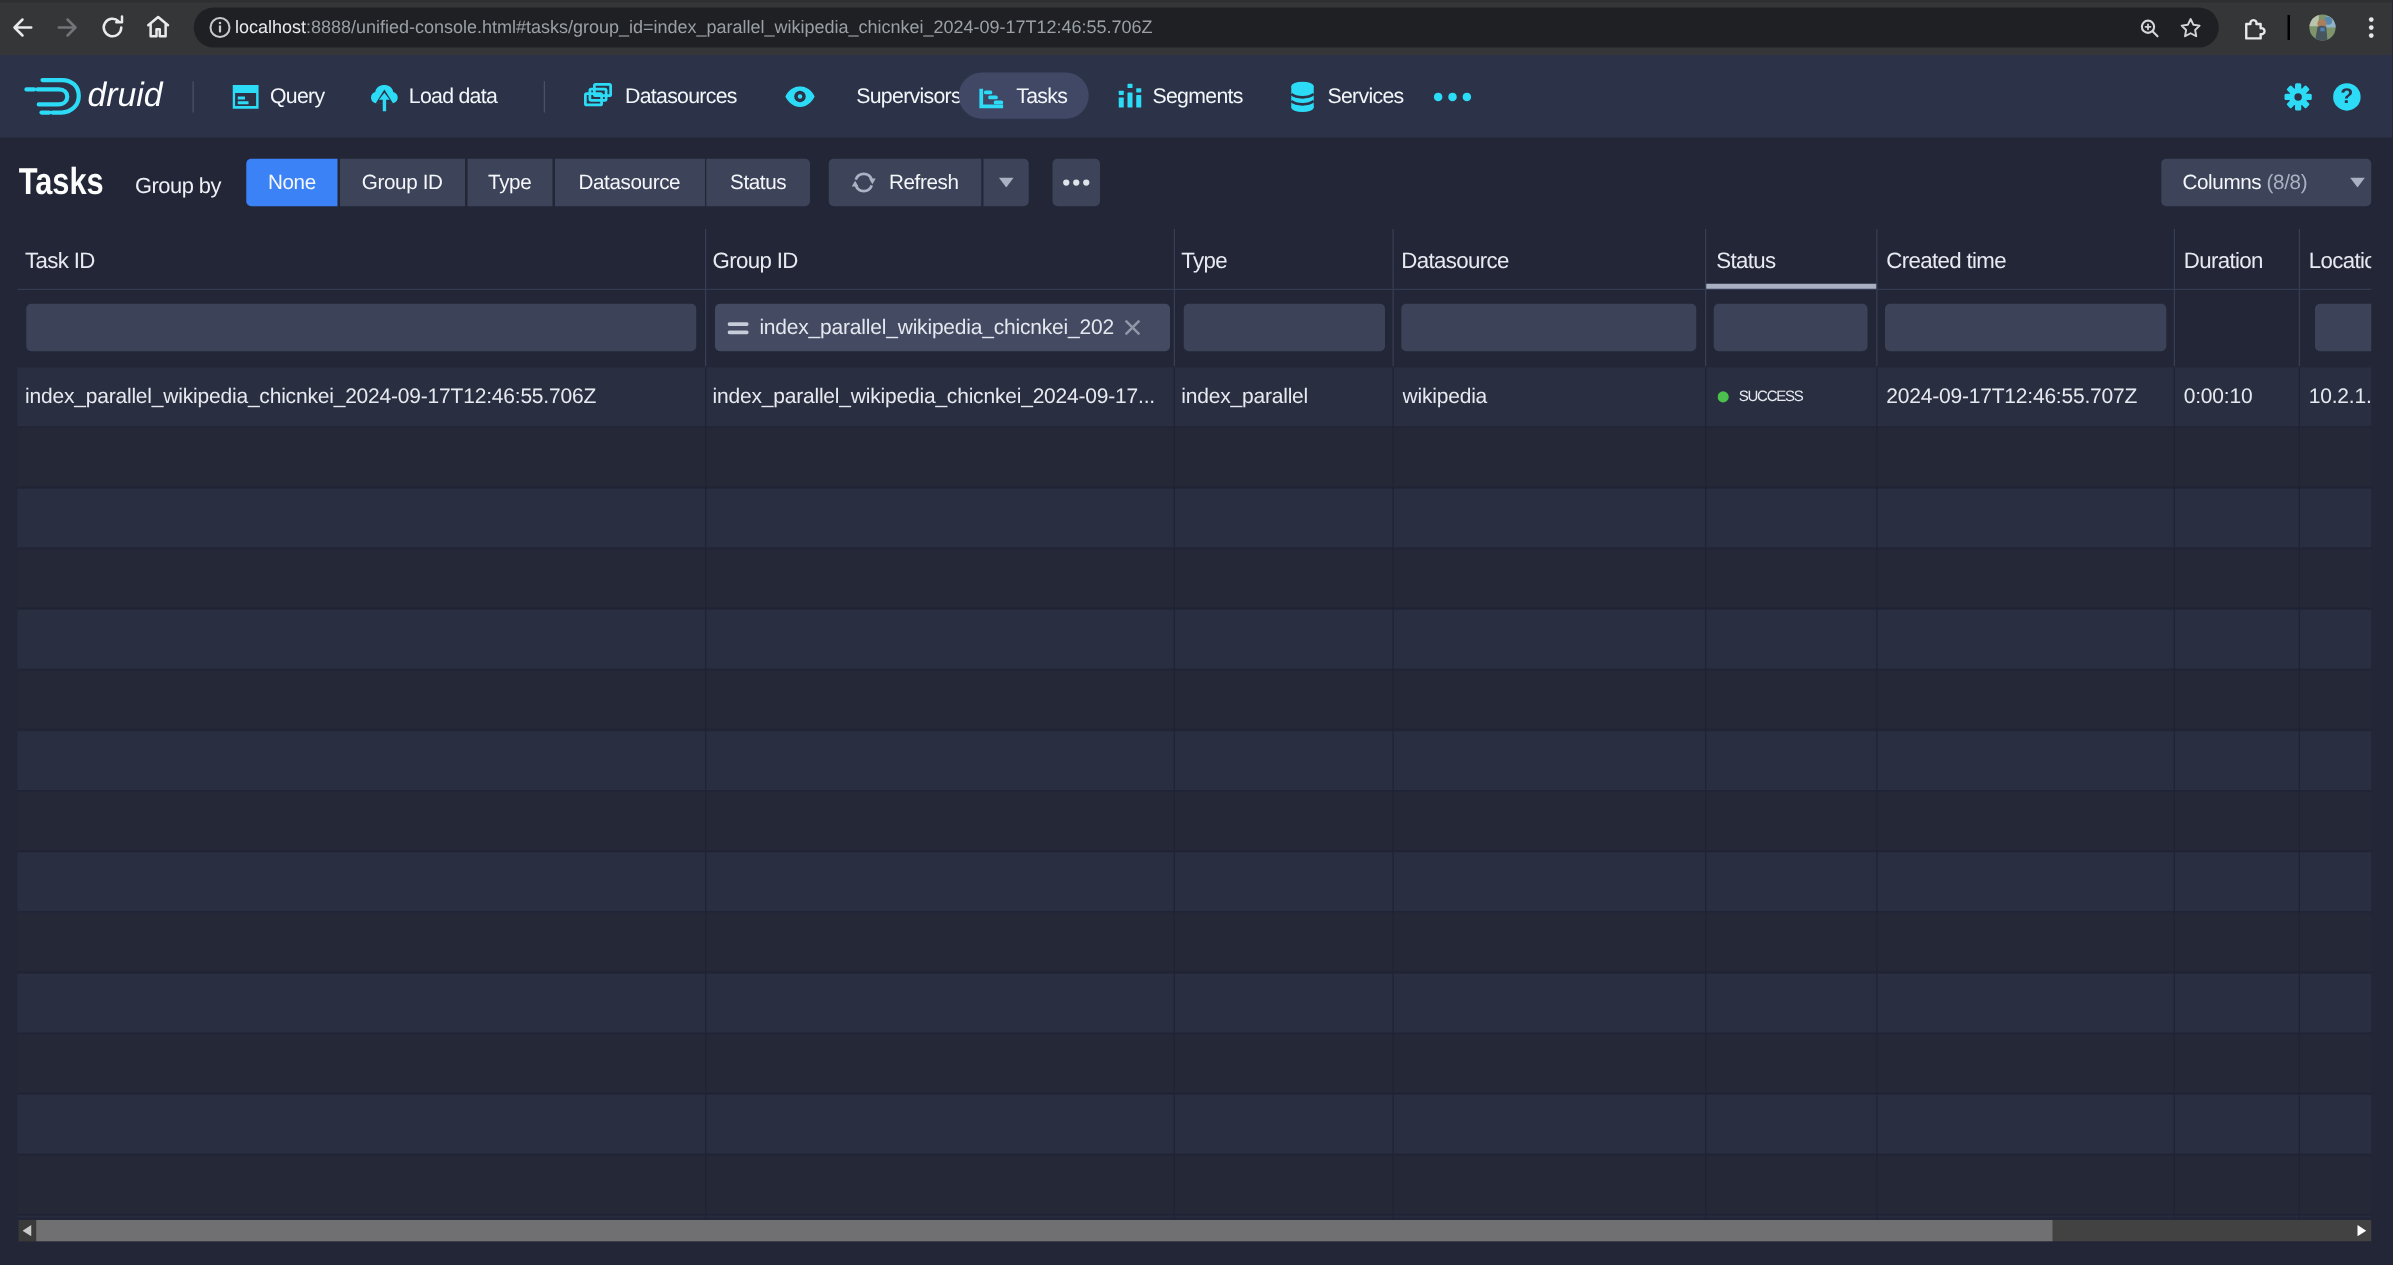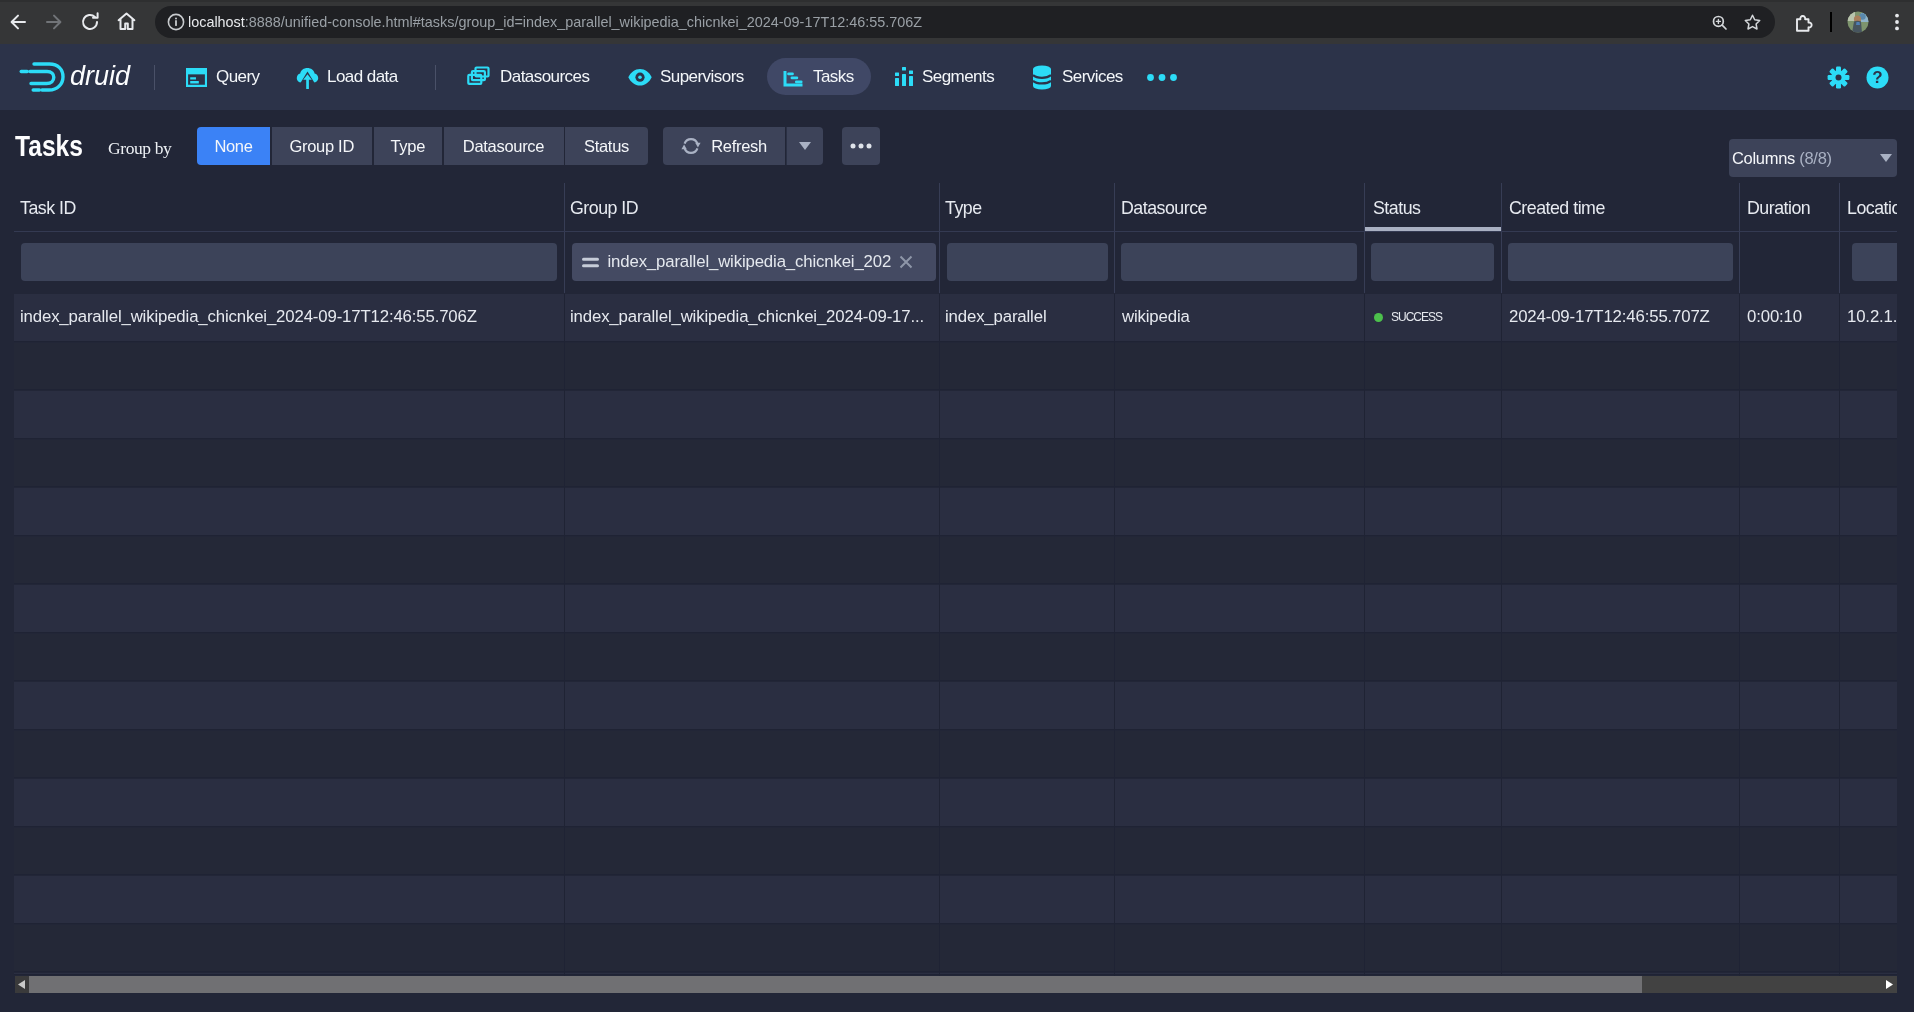--- a/index.html
+++ b/index.html
@@ -17,21 +17,21 @@
 
   
   #navbar { position:absolute; left:0; top:44px; width:1914px; height:66px; background:#2c3349; }
   .navitem { position:absolute; top:0; height:66px; display:flex; align-items:center; color:#f3f6f9; font-size:17px; letter-spacing:-0.55px; }
   .navsep { position:absolute; top:21px; width:1px; height:25px; background:#4a5168; }
   #taskpill { position:absolute; left:767px; top:14px; width:104px; height:37px; background:#404866; border-radius:19px; }
 
   
   .btn { position:absolute; top:127px; height:38px; background:#3d4359; color:#f4f6f9; font-size:16.5px; letter-spacing:-0.3px; display:flex; align-items:center; justify-content:center; }
   #tasktitle { position:absolute; left:15px; top:129px; font-size:30px; font-weight:bold; color:#fdfdfe; transform:scaleX(0.82); transform-origin:0 0; letter-spacing:0px; }
-  #groupby { position:absolute; left:108px; top:138px; font-size:17.5px; color:#edf0f4; letter-spacing:-0.4px;font-family:Liberation Serif, serif; }
+  #groupby { position:absolute; left:108px; top:138px; font-size:17.5px; color:#edf0f4; letter-spacing:-0.4px; }
 
   
   .colline { position:absolute; top:183px; width:1px; height:110px; background:#373d55; }
   .colline2 { position:absolute; top:294px; width:1px; height:682px; background:#1f2334; }
   .hdr { position:absolute; top:198px; font-size:17.8px; color:#e7eaf0; white-space:nowrap; letter-spacing:-0.5px;text-align:right; }
   .finput { position:absolute; top:243px; height:38px; background:#3c4359; border-radius:4px; }
   .row { position:absolute; left:14px; width:1883px; }
   .cell { position:absolute; top:0; height:100%; display:flex; align-items:center; font-size:16.8px; color:#e6e9ef; white-space:nowrap; overflow:hidden; letter-spacing:-0.15px; }
 
   
@@ -140,21 +140,21 @@
           <rect x="1.3" y="8.9" width="13" height="9" rx="1"></rect>
         </g>
       </svg>
     <div class="navitem" style="left:500px">Datasources</div>
 
     <svg class="abs" style="left:628px;top:25px" width="24" height="17" viewBox="0 0 24 17">
         <path d="M12 0C7 0 2.7 3.3.3 8.2c2.4 5 6.7 8.3 11.7 8.3s9.3-3.3 11.7-8.3C21.3 3.3 17 0 12 0z" fill="#2cdcf7"></path>
         <circle cx="12" cy="8.2" r="4.6" fill="#2c3349"></circle>
         <circle cx="12" cy="8.2" r="1.8" fill="#2cdcf7"></circle>
       </svg>
-    <div class="navitem" style="left:660px">Supervisors</div>
+    <div class="navitem" style="left:685px">Supervisors</div>
 
     <div id="taskpill"></div>
     <svg class="abs" style="left:783px;top:25px" width="20" height="20" viewBox="0 0 20 20">
         <g fill="#2cdcf7">
           <path d="M0.5 2h3v12.5h16v3h-19z"></path>
           <rect x="4.2" y="3.4" width="6.6" height="2.9" rx="1.2"></rect>
           <rect x="7.6" y="7.4" width="7.6" height="2.9" rx="1.2"></rect>
           <rect x="12" y="11.4" width="7.5" height="2.9" rx="1.2"></rect>
         </g>
       </svg>
@@ -241,21 +241,21 @@
   </div>
   <div class="btn" style="left:842px;width:38px;border-radius:4px;">
     <svg width="22" height="6" viewBox="0 0 22 6">
         <g fill="#dfe3ea">
           <circle cx="3" cy="3" r="2.5"></circle>
           <circle cx="11" cy="3" r="2.5"></circle>
           <circle cx="19" cy="3" r="2.5"></circle>
         </g>
       </svg>
   </div>
-  <div class="btn" style="left:1729px;width:168px;border-radius:4px;justify-content:space-between;padding:0 5px 0 3px;margin-top:12px;">Columns&nbsp;<span style="color:#a9b1c3">(8/8)</span>
+  <div class="btn" style="left:1729px;width:168px;border-radius:4px;justify-content:space-between;padding:0 5px 0 17px;">Columns&nbsp;<span style="color:#a9b1c3">(8/8)</span>
     <svg width="12" height="8" viewBox="0 0 12 8" style="margin-left:auto">
         <path d="M0 0h12L6 8z" fill="#a9b1c3"></path>
       </svg>
   </div>
 
   <div id="tablewrap" class="abs" style="left:0;top:183px;width:1914px;height:793px;overflow:hidden;">
 
     <div class="colline" style="left:564px;top:0"></div>
     <div class="colline" style="left:939px;top:0"></div>
     <div class="colline" style="left:1114px;top:0"></div>

